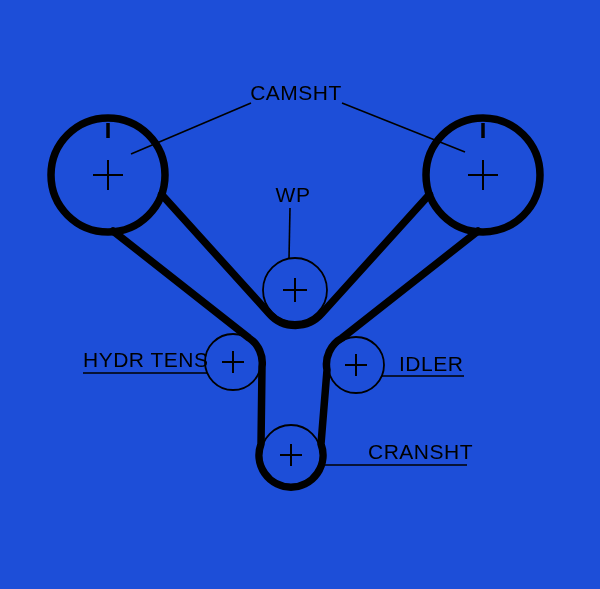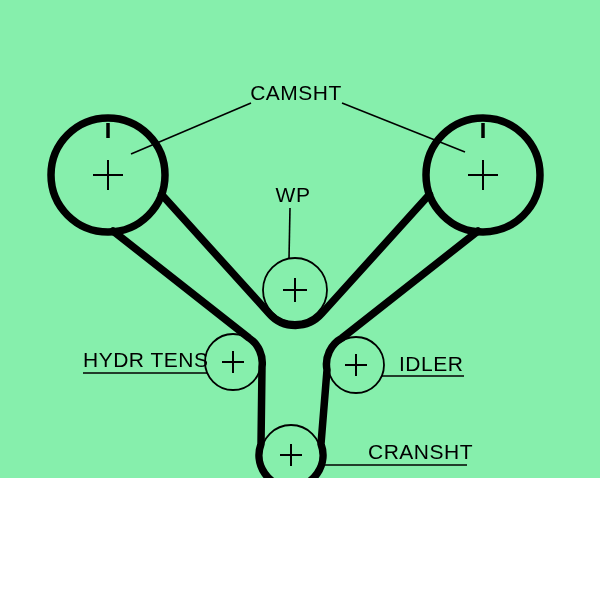--- a/index.html
+++ b/index.html
@@ -3,22 +3,22 @@
 <meta charset="utf-8">
 <style>
   html, body {
     margin: 0;
     padding: 0;
     background: #ffffff;
   }
   .canvas {
     position: relative;
     width: 600px;
-    height: 478px;
-    background: #86efac;
+    height: 589px;
+    background: #1d4ed8;
     overflow: hidden;
   }
   svg {
     display: block;
   }
   .diagram-label {
     font-family: "Liberation Sans", sans-serif;
     font-size: 21px;
     letter-spacing: 0.5px;
     fill: #000000;

